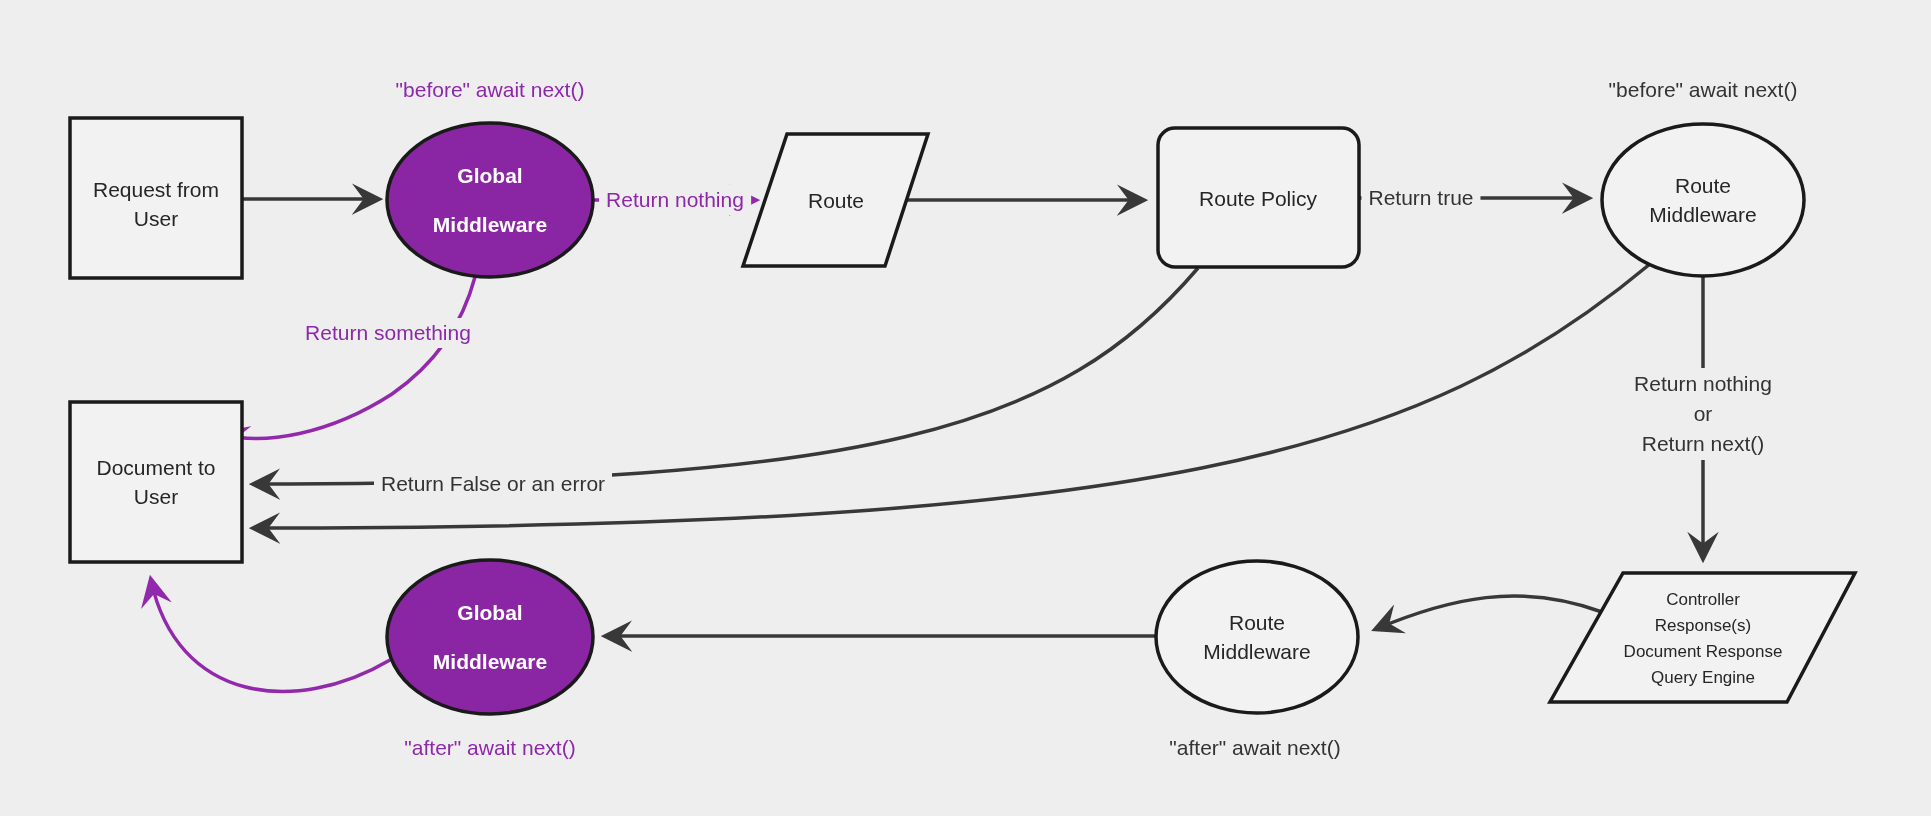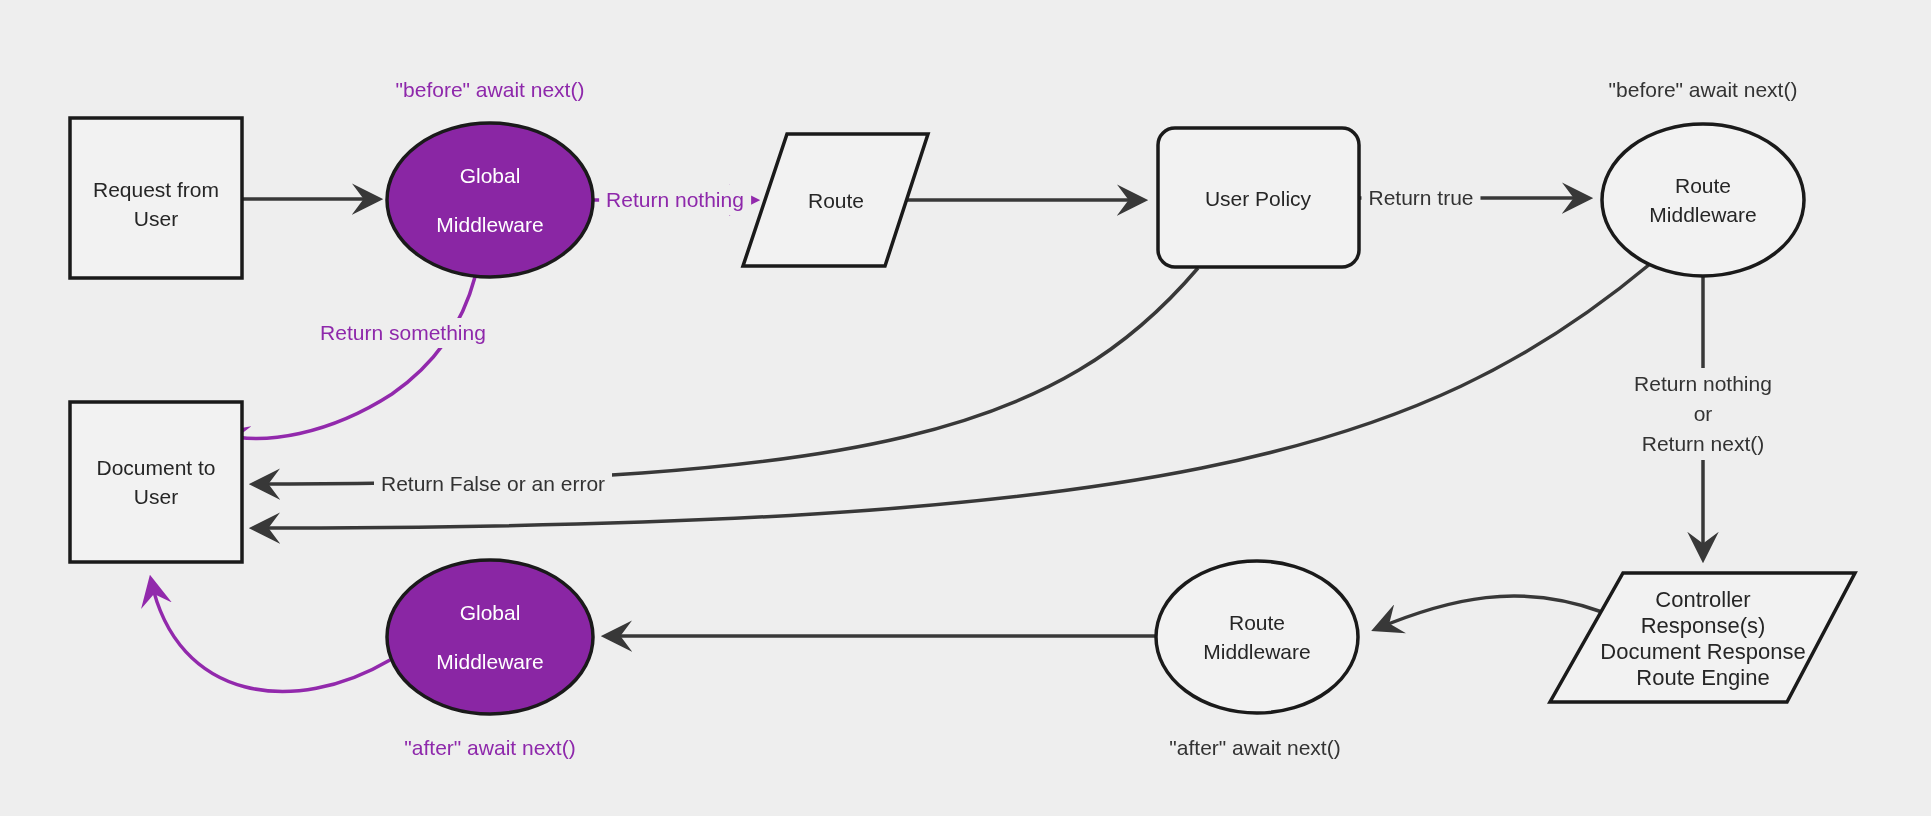--- a/index.html
+++ b/index.html
@@ -18,22 +18,22 @@
   .shape{fill:var(--node-fill);stroke:var(--node-border);stroke-width:3.5px;}
   .shape.purple{fill:var(--purple-fill);}
   .edge{fill:none;stroke:var(--edge);stroke-width:3.5px;}
   .edge.purple{stroke:var(--purple-edge);}
   .nlabel{
     position:absolute; transform:translate(-50%,-50%);
     display:flex; flex-direction:column; align-items:center;
     font-size:21px; line-height:29px; color:var(--node-text);
     text-align:center; white-space:nowrap; pointer-events:none;
   }
-  .nlabel.bold-white{font-weight:normal;color:var(--white-text);gap:20px;}
-  .nlabel.small{font-size:22px;line-height:26px;}
+  .nlabel.bold-white{font-weight:bold;color:var(--white-text);gap:20px;}
+  .nlabel.small{font-size:17px;line-height:26px;}
   .elabel{
     position:absolute; transform:translate(-50%,-50%);
     font-size:21px; line-height:28px; color:var(--label-text);
     background:var(--bg); padding:1px 7px; white-space:nowrap; text-align:center;
   }
   .elabel.left-anchor{transform:translate(0,-50%);text-align:center;}
   .elabel.no-bg{background:transparent;}
   .elabel.purple{color:var(--purple-text);}
   .elabel.multi{display:flex;flex-direction:column;align-items:center;line-height:30px;}
 </style>
@@ -80,31 +80,31 @@
     <span>User</span>
   </div>
   <div class="nlabel bold-white" style="left:490px;top:200px">
     <span>Global</span>
     <span>Middleware</span>
   </div>
   <div class="nlabel" style="left:836px;top:200px">
     <span>Route</span>
   </div>
   <div class="nlabel" style="left:1258px;top:198px">
-    <span>User Policy</span>
+    <span>Route Policy</span>
   </div>
   <div class="nlabel" style="left:1703px;top:200px">
     <span>Route</span>
     <span>Middleware</span>
   </div>
   <div class="nlabel small" style="left:1703px;top:639px">
     <span>Controller</span>
     <span>Response(s)</span>
     <span>Document Response</span>
-    <span>Route Engine</span>
+    <span>Query Engine</span>
   </div>
   <div class="nlabel" style="left:1257px;top:637px">
     <span>Route</span>
     <span>Middleware</span>
   </div>
   <div class="nlabel bold-white" style="left:490px;top:637px">
     <span>Global</span>
     <span>Middleware</span>
   </div>
   <div class="nlabel" style="left:156px;top:482px">
@@ -114,18 +114,18 @@
 
   <div class="elabel purple no-bg" style="left:490px;top:90px">"before" await next()</div>
   <div class="elabel purple" style="left:675px;top:200px">Return nothing</div>
   <div class="elabel" style="left:1421px;top:198px">Return true</div>
   <div class="elabel no-bg" style="left:1703px;top:90px">"before" await next()</div>
   <div class="elabel multi" style="left:1703px;top:414px">
     <span>Return nothing</span>
     <span>or</span>
     <span>Return next()</span>
   </div>
-  <div class="elabel purple" style="left:403px;top:333px">Return something</div>
+  <div class="elabel purple" style="left:388px;top:333px">Return something</div>
   <div class="elabel left-anchor" style="left:374px;top:484px">Return False or an error</div>
   <div class="elabel no-bg" style="left:1255px;top:748px">"after" await next()</div>
   <div class="elabel purple no-bg" style="left:490px;top:748px">"after" await next()</div>
 
 </div>
 
 </body></html>

